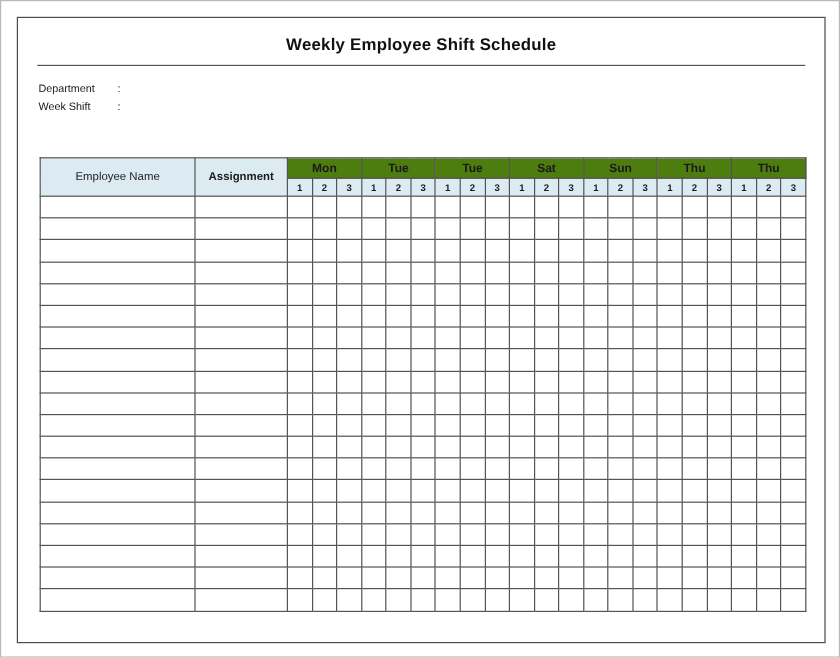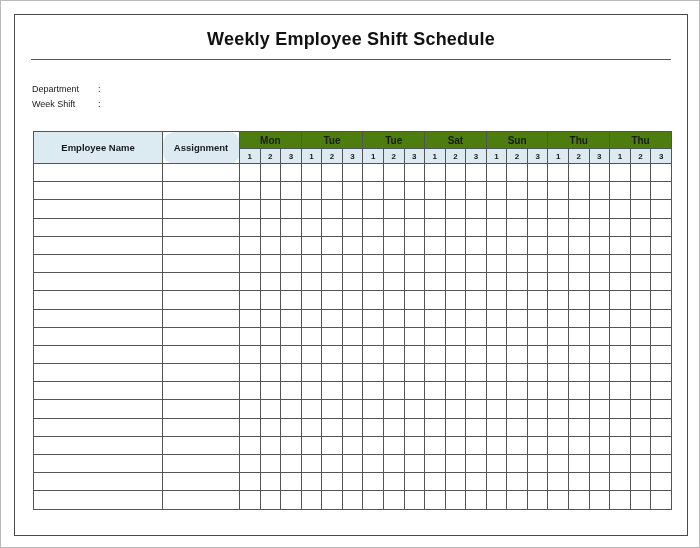--- a/index.html
+++ b/index.html
@@ -27,41 +27,41 @@
     left: 13px;
     top: 13px;
     width: 674px;
     height: 522px;
     box-sizing: border-box;
     border: 1px solid #4a4a4a;
     background: #ffffff;
   }
   .title {
     text-align: center;
-    font-size: 18px;
+    font-size: 14px;
     font-weight: bold;
     color: #111111;
     margin-top: 14px;
     letter-spacing: 0.2px;
   }
   .title-rule {
     margin: 9px 16px 0 16px;
     border-top: 1px solid #555555;
   }
   .meta {
     position: relative;
     margin: 10px 0 0 0;
     height: 50px;
     font-size: 9px;
     color: #1a1a1a;
   }
   .meta-left {
     position: absolute;
     left: 17px;
-    top: 12px;
+    top: 2px;
   }
   .meta-row {
     display: flex;
     align-items: flex-start;
     height: 15px;
     line-height: 15px;
   }
   .meta-label {
     width: 66px;
     white-space: nowrap;
@@ -98,31 +98,30 @@
   table.schedule th,
   table.schedule td {
     border: 1px solid #545454;
     padding: 0;
     text-align: center;
     vertical-align: middle;
   }
   th.head-name {
     background: #dceaf2;
     font-size: 9.5px;
-    font-weight: bold;
+    font-weight: normal;
     height: 30px;
     width: 128px;
   }
   th.head-assign {
     background: #dceaf2;
     font-size: 9.5px;
     font-weight: bold;
     height: 30px;
     width: 76px;
-    border-radius: 12px;
   }
   th.head-day {
     background: #4d7c0f;
     font-size: 10px;
     font-weight: bold;
     height: 16px;
   }
   th.head-shift {
     background: #dceaf2;
     font-size: 8px;

